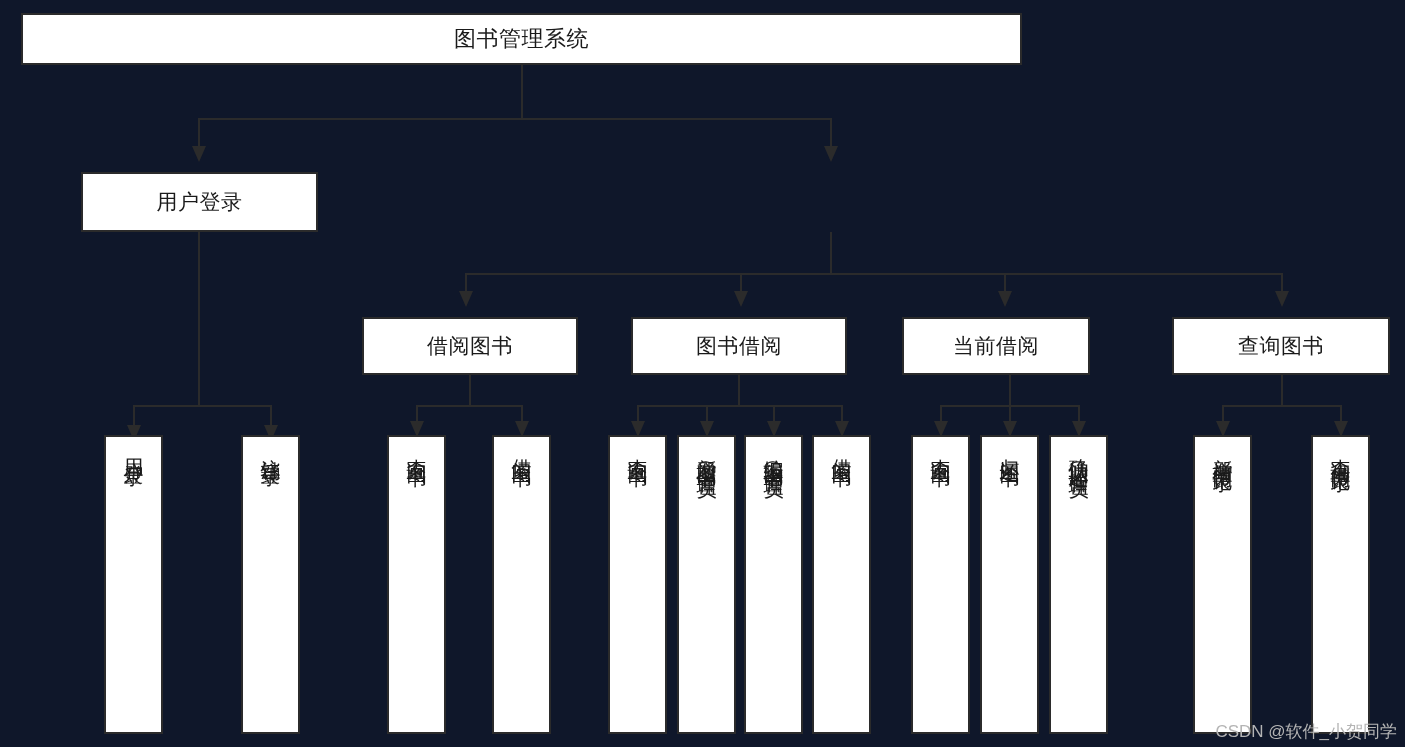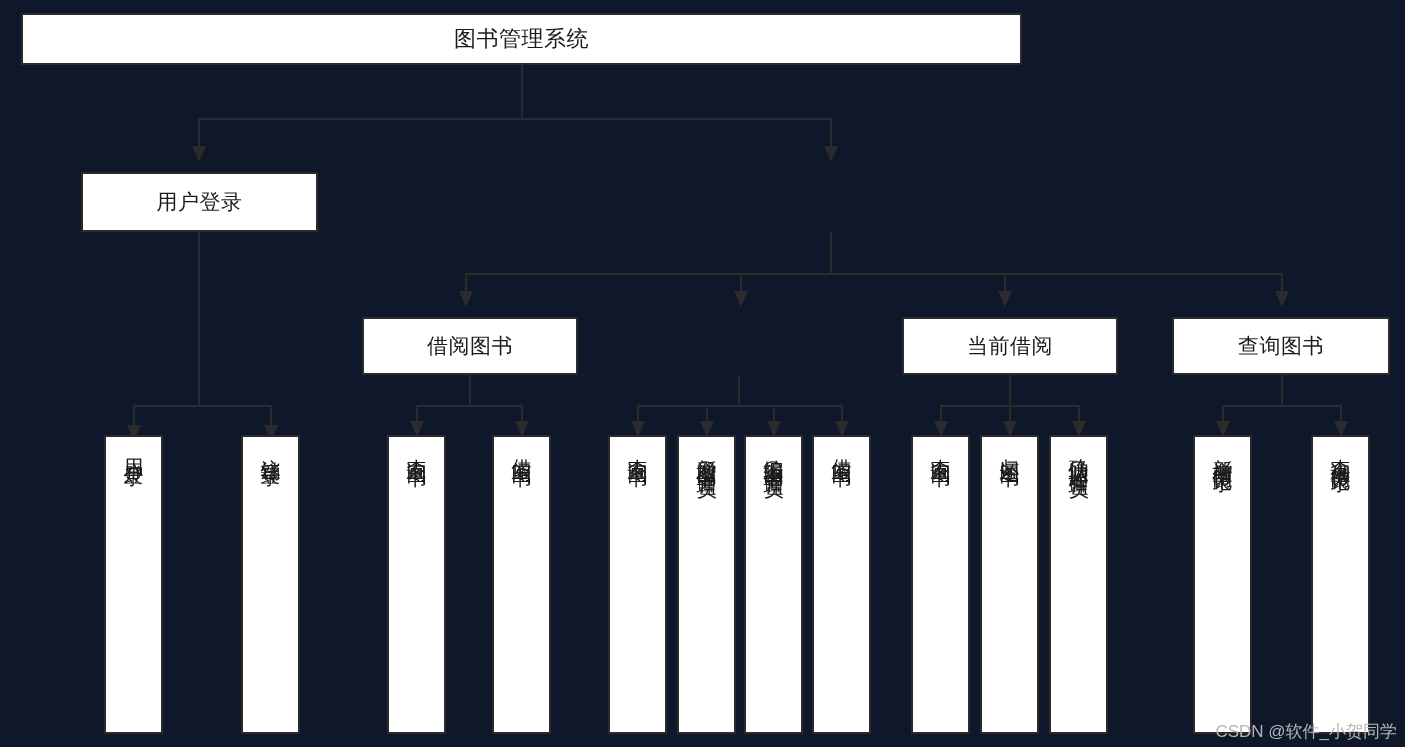--- a/index.html
+++ b/index.html
@@ -116,21 +116,24 @@
   <div class="lineV" style="left:740px; top:273px; height:24px;"></div>
   <div class="arrow" style="left:734px; top:291px;"></div>
   <div class="lineV" style="left:1004px; top:273px; height:24px;"></div>
   <div class="arrow" style="left:998px; top:291px;"></div>
   <div class="lineV" style="left:1281px; top:273px; height:24px;"></div>
   <div class="arrow" style="left:1275px; top:291px;"></div>
 
   <div class="node h" style="left:362px; top:317px; width:216px; height:58px;">
     <span>借阅图书</span>
   </div>
-  <div class="node h" style="left:902px; top:317px; width:216px; height:58px;">
+  <div class="node h" style="left:631px; top:317px; width:216px; height:58px;">
+    <span>图书借阅</span>
+  </div>
+  <div class="node h" style="left:902px; top:317px; width:188px; height:58px;">
     <span>当前借阅</span>
   </div>
   <div class="node h" style="left:1172px; top:317px; width:218px; height:58px;">
     <span>查询图书</span>
   </div>
 
   <div class="lineV" style="left:469px; top:375px; height:30px;"></div>
   <div class="lineH" style="left:416px; top:405px; width:106px;"></div>
   <div class="lineV" style="left:416px; top:405px; height:24px;"></div>
   <div class="arrow" style="left:410px; top:421px;"></div>

